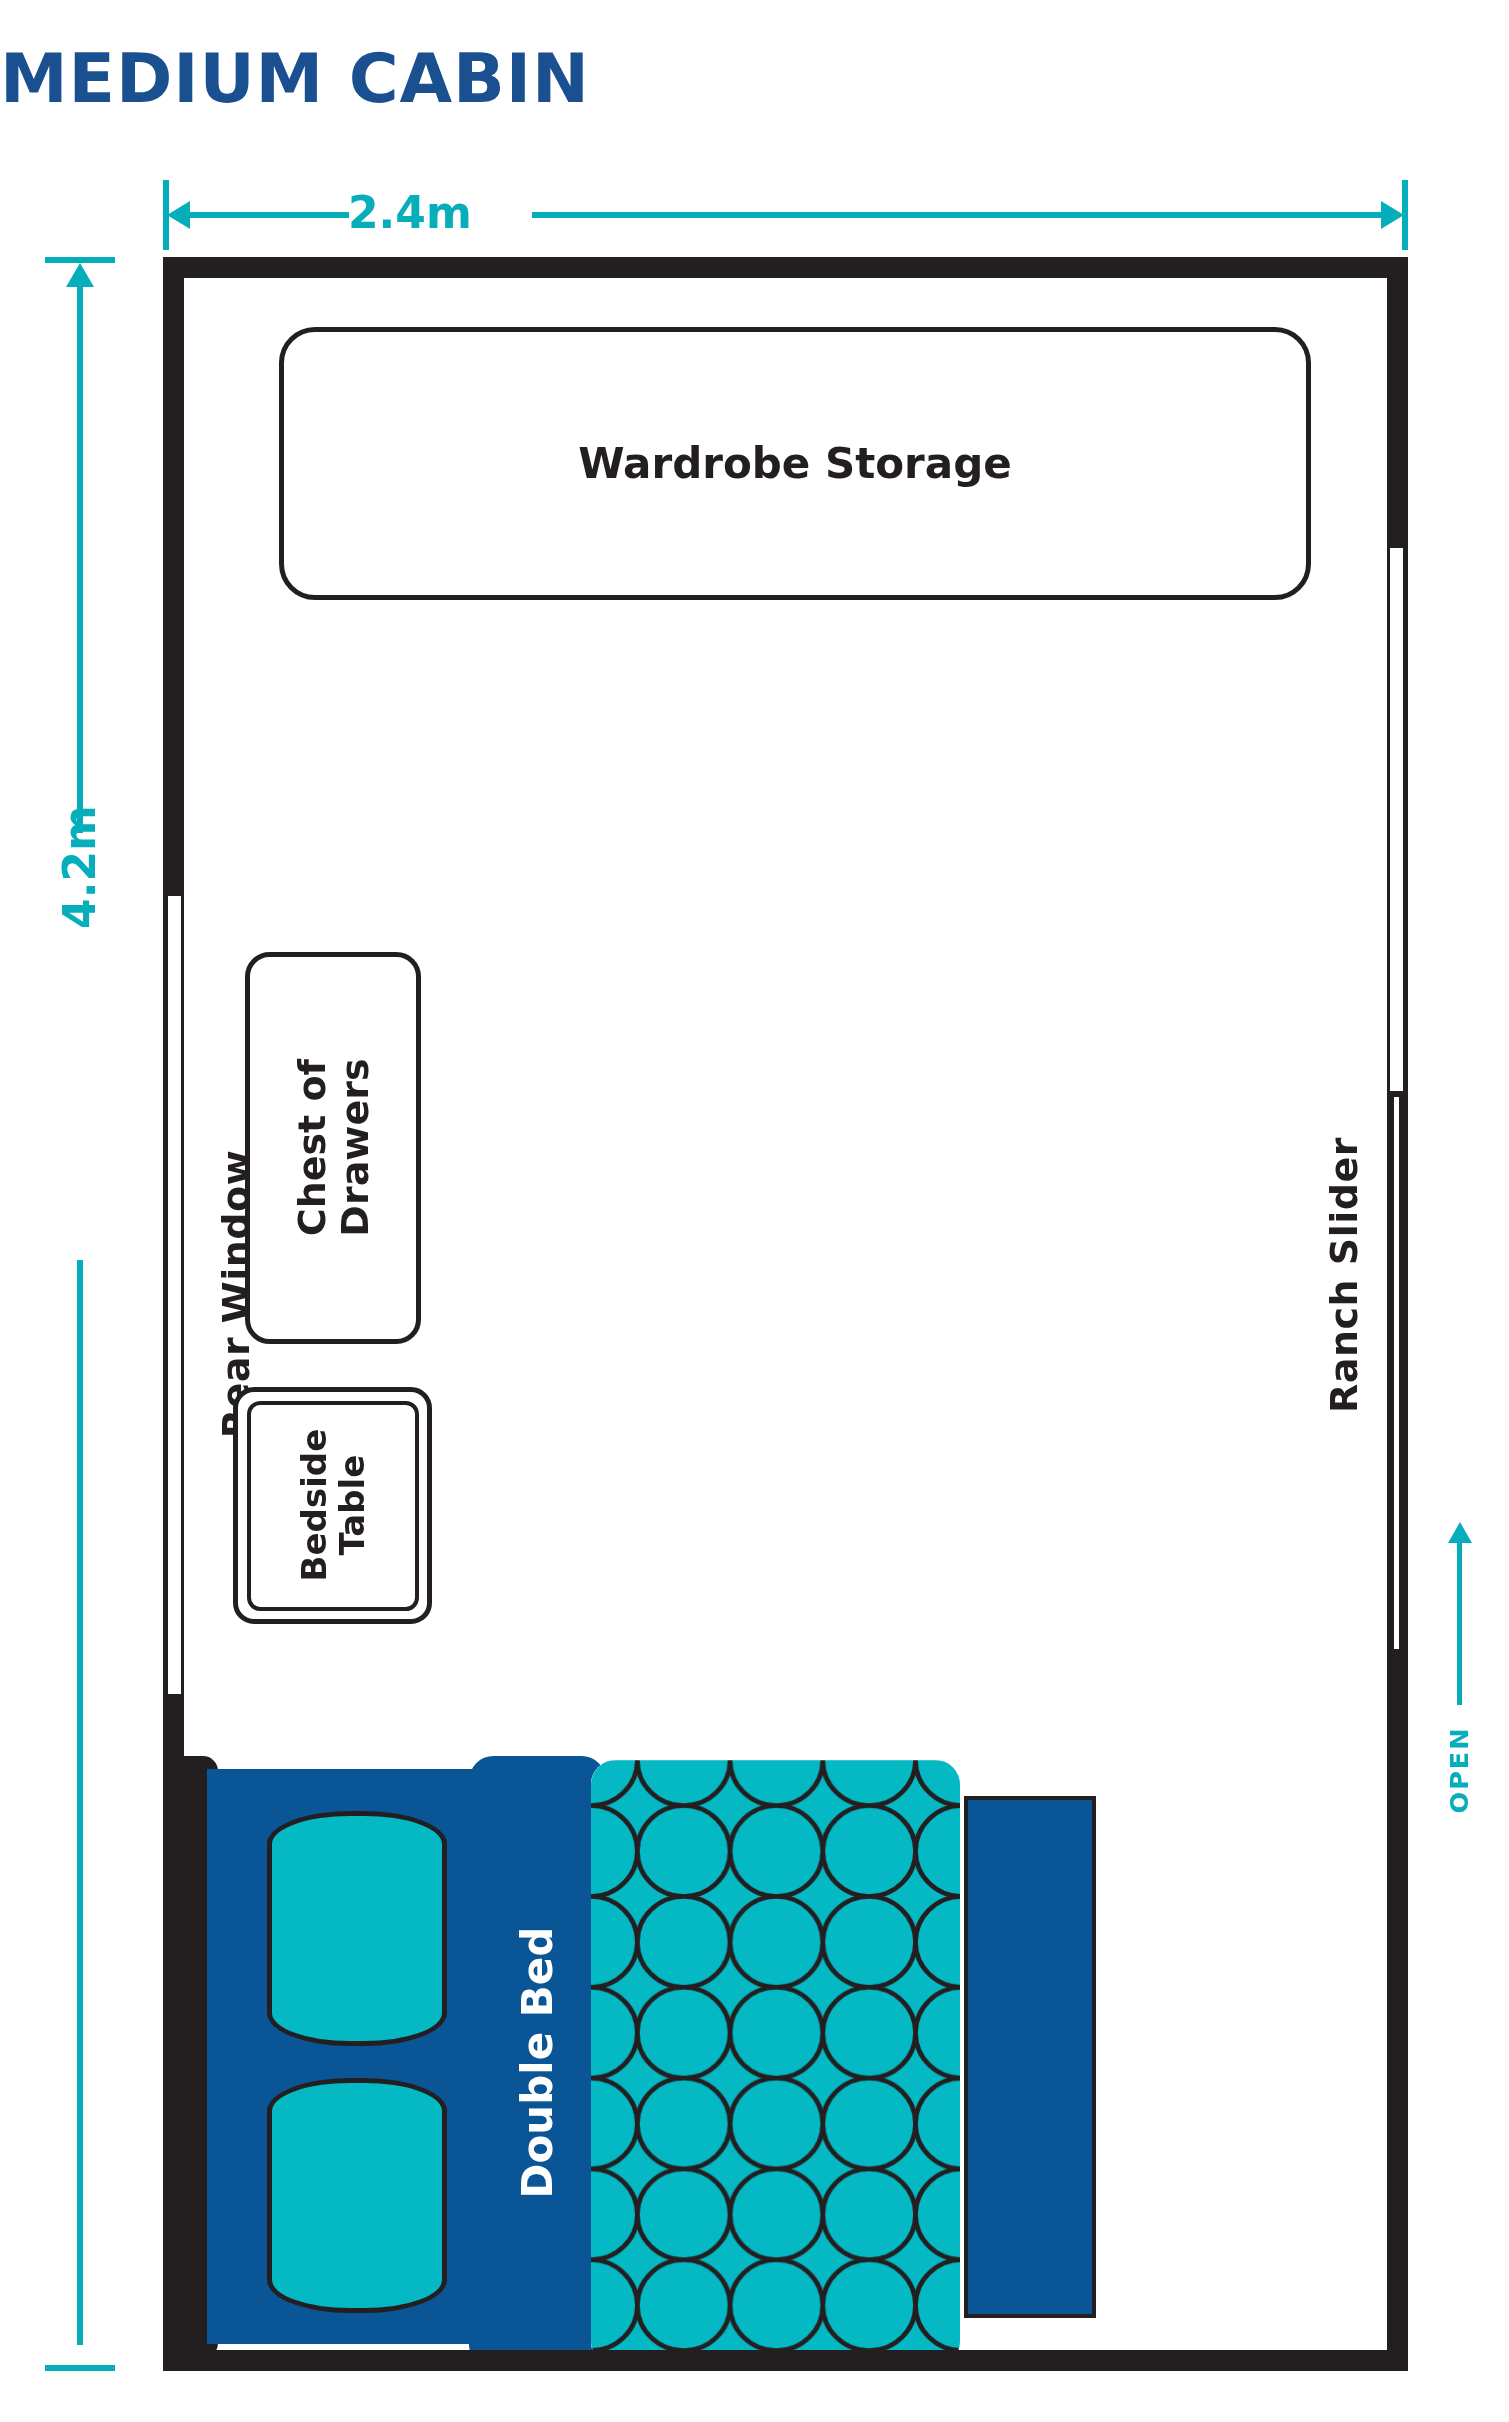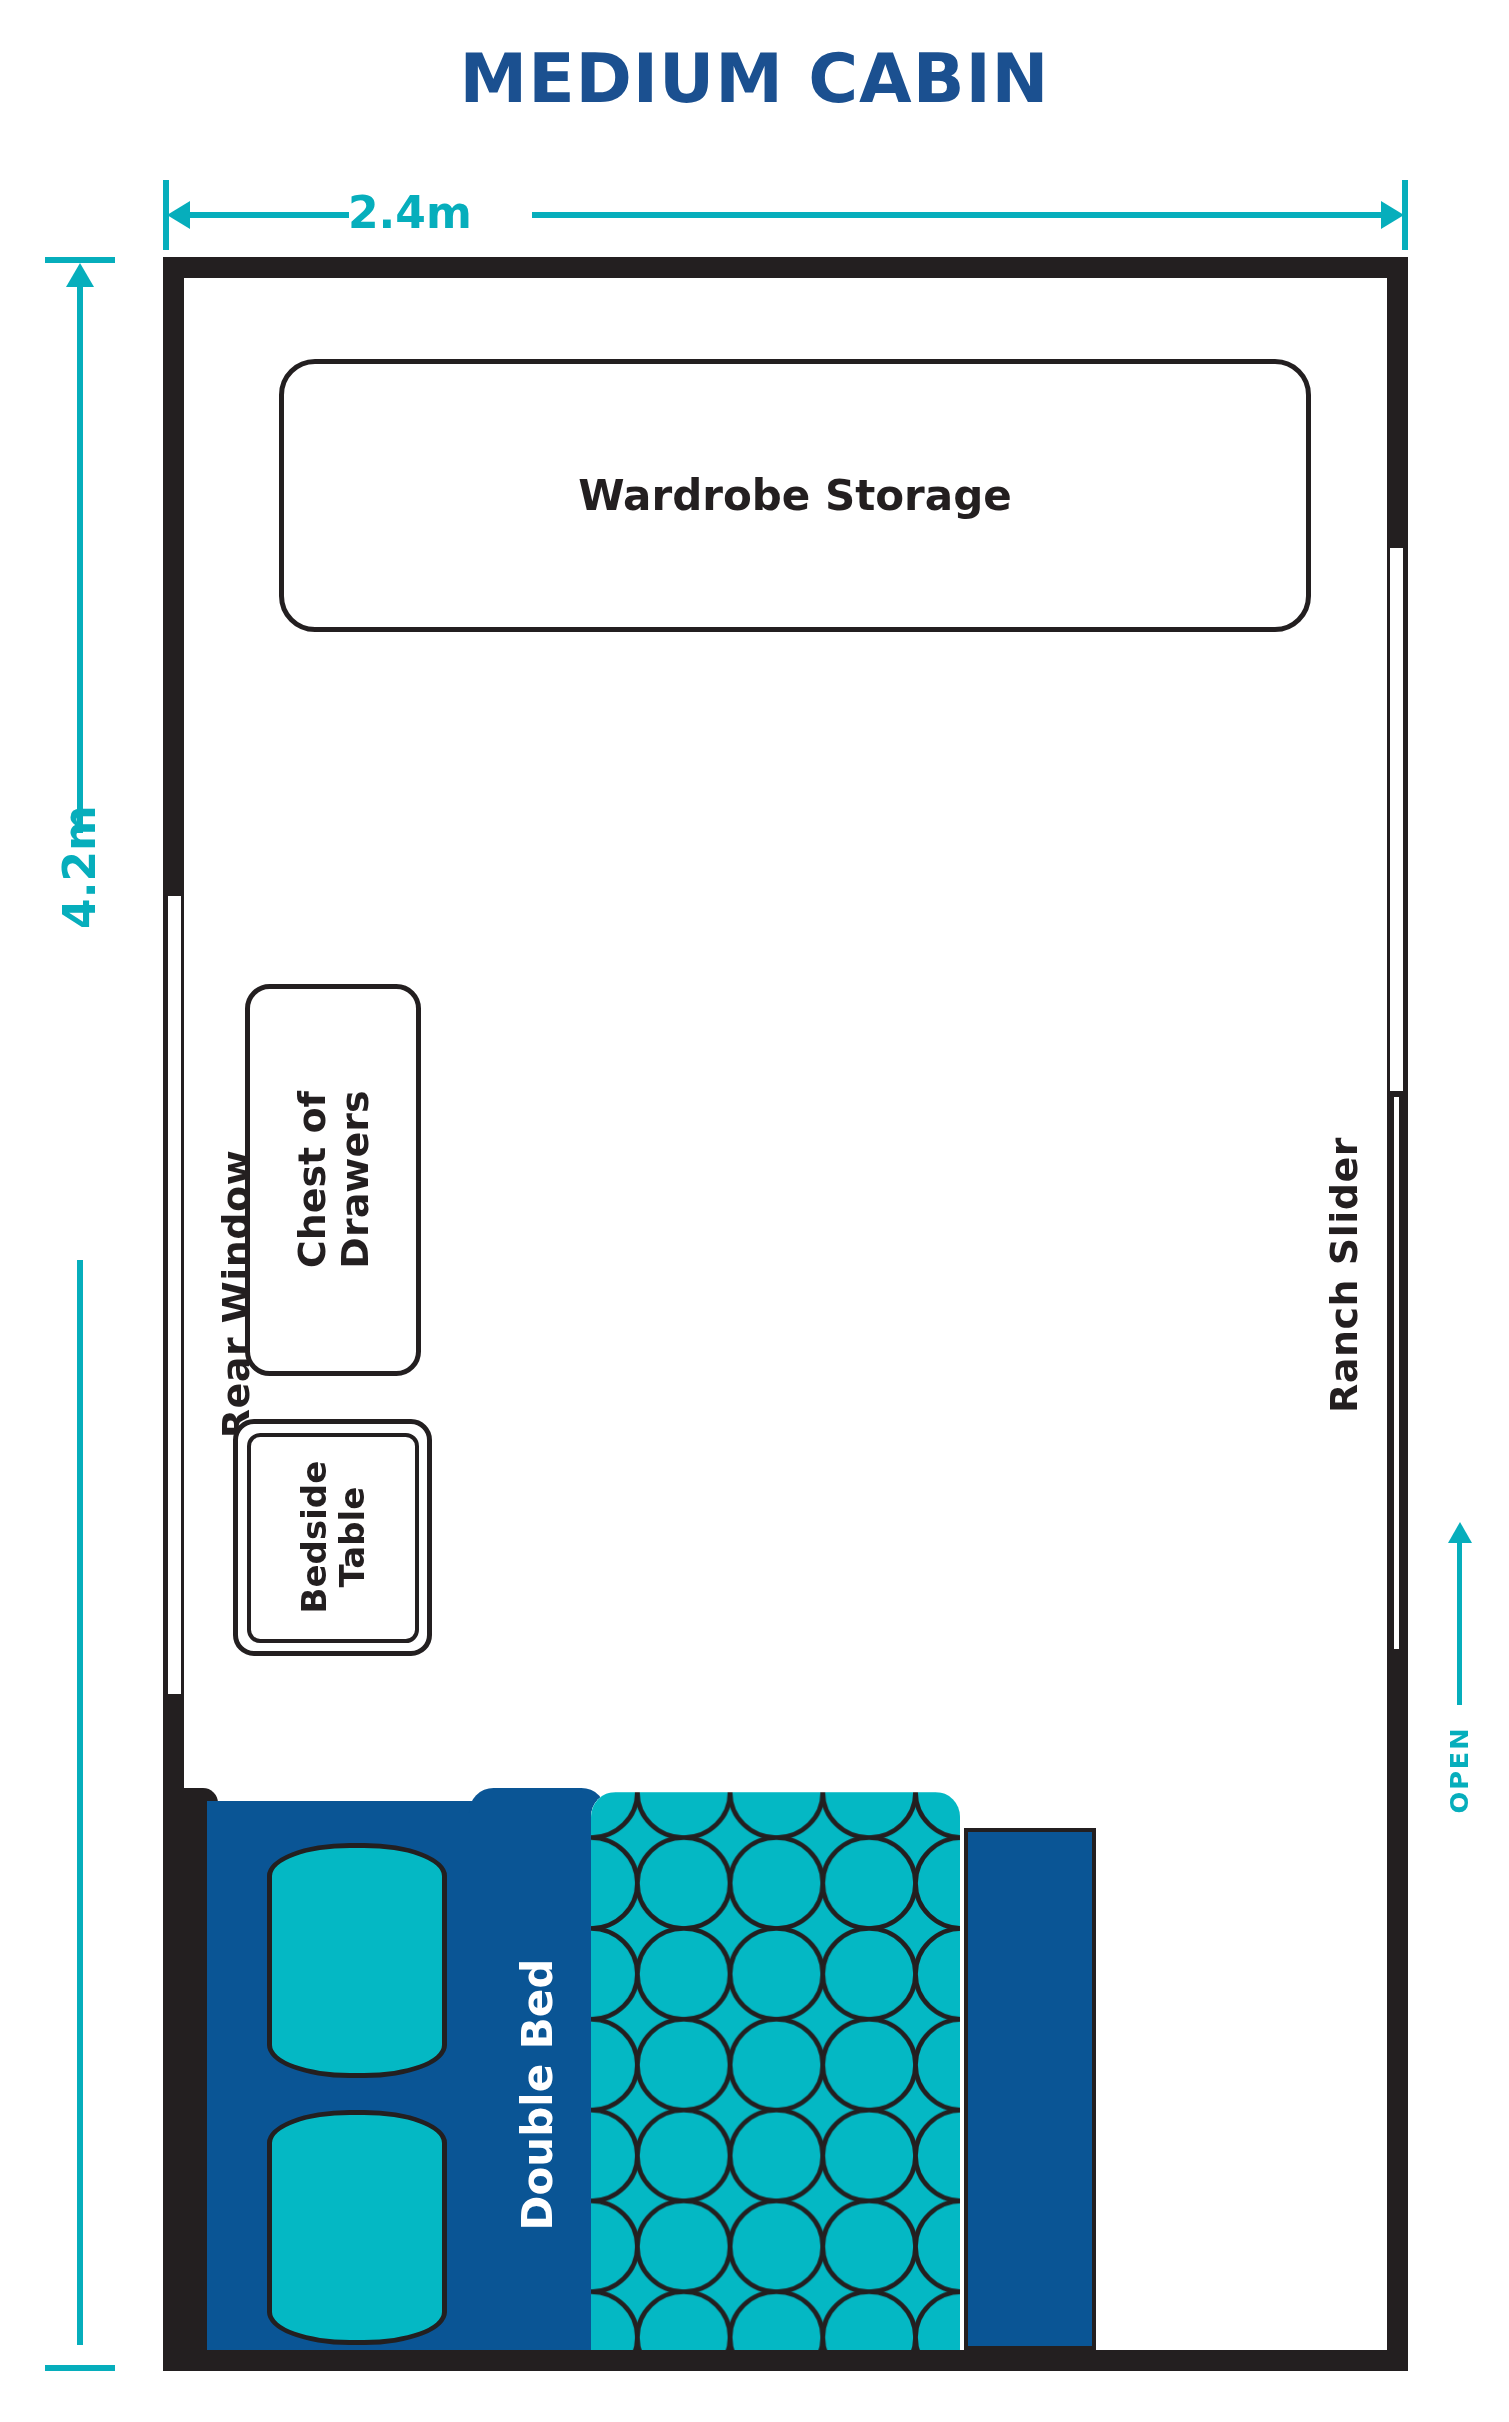--- a/index.html
+++ b/index.html
@@ -15,21 +15,20 @@
     position: relative;
     overflow: hidden;
   }
 
   
   #plan-title {
     position: absolute;
     left: 0;
     top: 45px;
     width: 1509px;
-    text-align: center;
     font-family: "DejaVu Sans", sans-serif;
     font-size: 68px;
     font-weight: 700;
     letter-spacing: 0.9px;
     color: #1b5090;
     line-height: 1;
   }
 
   
   #dim-width {
@@ -135,21 +134,20 @@
     width: 1245px;
     height: 2114px;
     border: 21px solid #231f20;
     box-sizing: border-box;
     background: #ffffff;
   }
   #room-interior {
     position: absolute;
     inset: 0;
     overflow: hidden;
-    margin-top: 32px;
   }
 
   
   #rear-window-opening {
     position: absolute;
     left: -19px;
     top: 615px;
     width: 19px;
     height: 804px;
     background: #ffffff;

